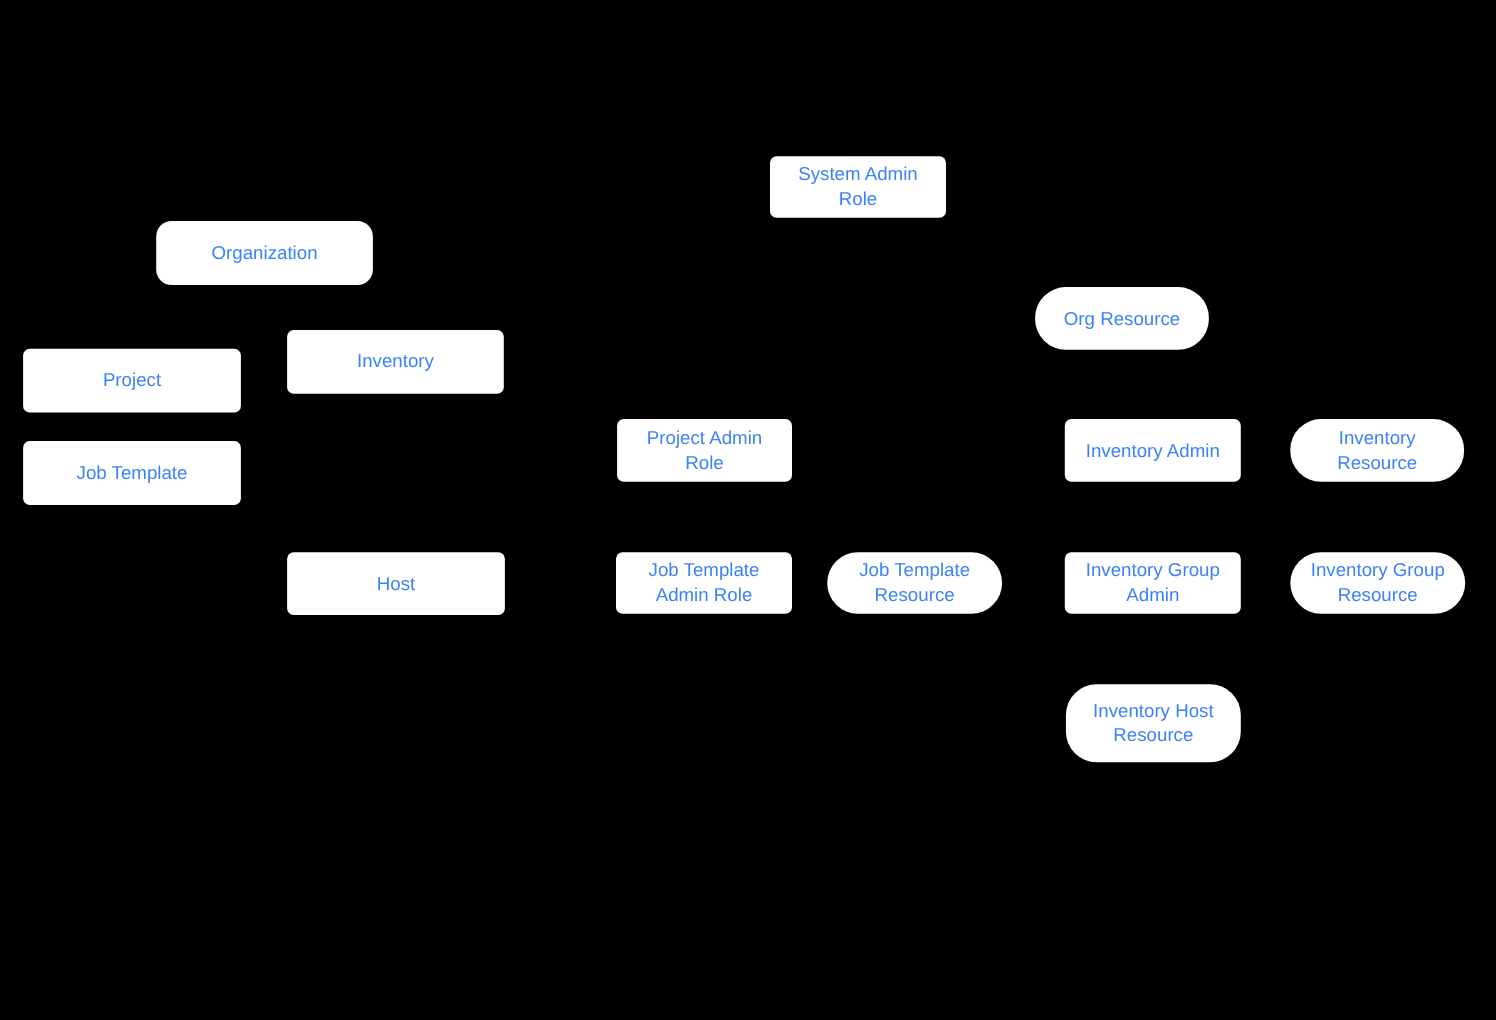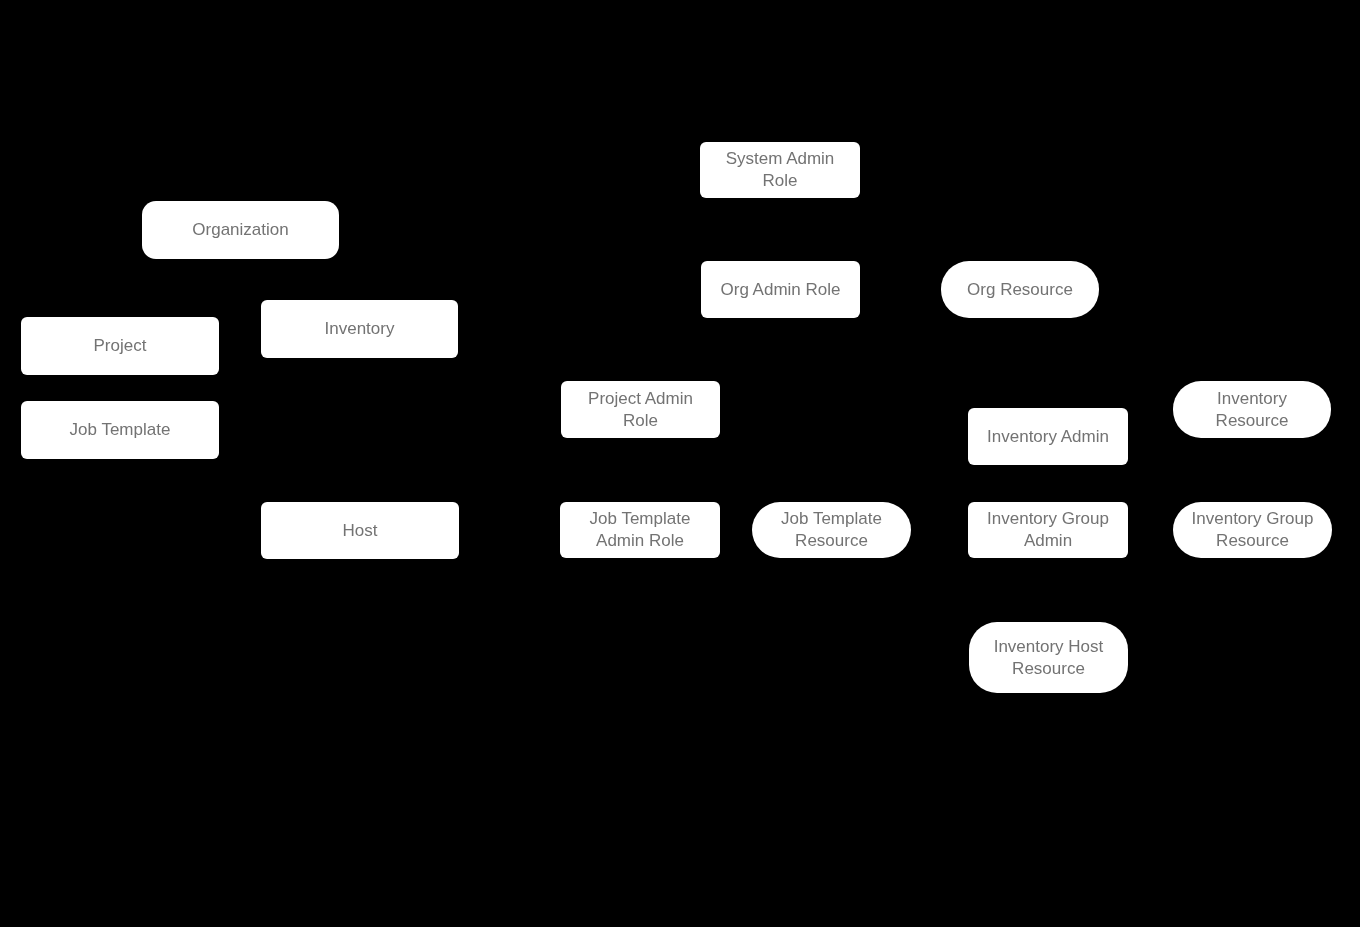--- a/index.html
+++ b/index.html
@@ -11,21 +11,21 @@
     position: relative;
     width: 1360px;
     height: 927px;
     background: #000000;
     overflow: hidden;
     font-family: "Liberation Sans", sans-serif;
   }
   .node {
     position: absolute;
     background: #ffffff;
-    color: #737373;
+    color: #3b82f6;
     display: flex;
     align-items: center;
     justify-content: center;
     text-align: center;
     font-size: 17px;
     line-height: 22px;
     border-radius: 6px;
     box-sizing: border-box;
     padding: 0 6px;
   }
@@ -43,21 +43,21 @@
   .pos-job-template            { left: 21px;  top: 401px; width: 198px; height: 58px; }
   .pos-group                   { left: 261px; top: 401px; width: 198px; height: 58px; }
   .pos-host                    { left: 261px; top: 502px; width: 198px; height: 57px; }
 
   
   .pos-system-admin-role       { left: 700px;  top: 142px; width: 160px; height: 56px; }
   .pos-org-admin-role          { left: 701px;  top: 261px; width: 159px; height: 57px; }
   .pos-org-resource            { left: 941px;  top: 261px; width: 158px; height: 57px; }
   .pos-project-admin-role      { left: 561px;  top: 381px; width: 159px; height: 57px; }
   .pos-project-resource        { left: 752px;  top: 382px; width: 159px; height: 56px; }
-  .pos-inventory-admin         { left: 968px;  top: 381px; width: 160px; height: 57px; margin-top: 27px; }
+  .pos-inventory-admin         { left: 968px;  top: 381px; width: 160px; height: 57px; }
   .pos-inventory-resource      { left: 1173px; top: 381px; width: 158px; height: 57px; }
   .pos-job-template-admin-role { left: 560px;  top: 502px; width: 160px; height: 56px; }
   .pos-job-template-resource   { left: 752px;  top: 502px; width: 159px; height: 56px; }
   .pos-inventory-group-admin   { left: 968px;  top: 502px; width: 160px; height: 56px; }
   .pos-inventory-group-resource{ left: 1173px; top: 502px; width: 159px; height: 56px; }
   .pos-inventory-host-resource { left: 969px;  top: 622px; width: 159px; height: 71px; }
 </style>
 </head>
 <body>
 
@@ -75,23 +75,20 @@
   <div class="node rect pos-job-template">
     <span class="lbl">Job Template</span>
   </div>
   <div class="node rect pos-host">
     <span class="lbl">Host</span>
   </div>
 
   <div class="node rect pos-system-admin-role">
     <span class="lbl">System Admin
 Role</span>
-  </div>
-  <div class="node rect pos-org-admin-role">
-    <span class="lbl">Org Admin Role</span>
   </div>
   <div class="node stadium pos-org-resource">
     <span class="lbl">Org Resource</span>
   </div>
   <div class="node rect pos-project-admin-role">
     <span class="lbl">Project Admin
 Role</span>
   </div>
   <div class="node rect pos-inventory-admin">
     <span class="lbl">Inventory Admin</span>

